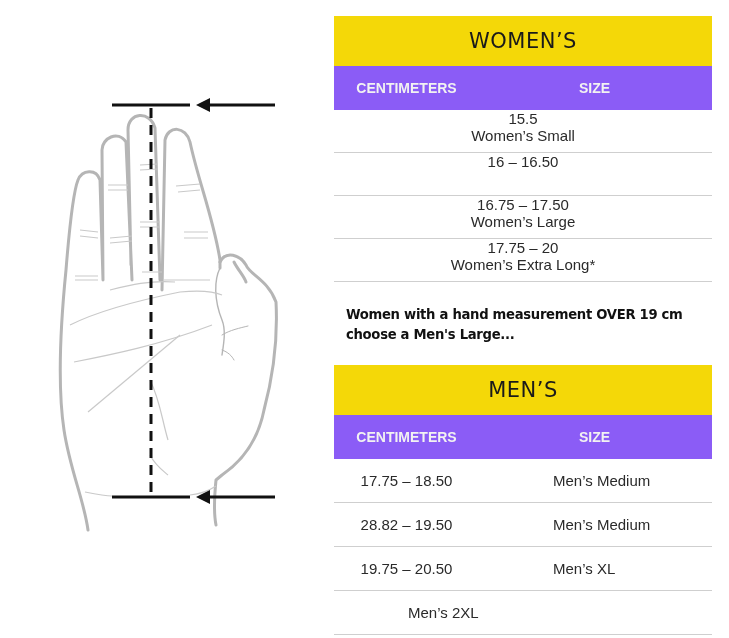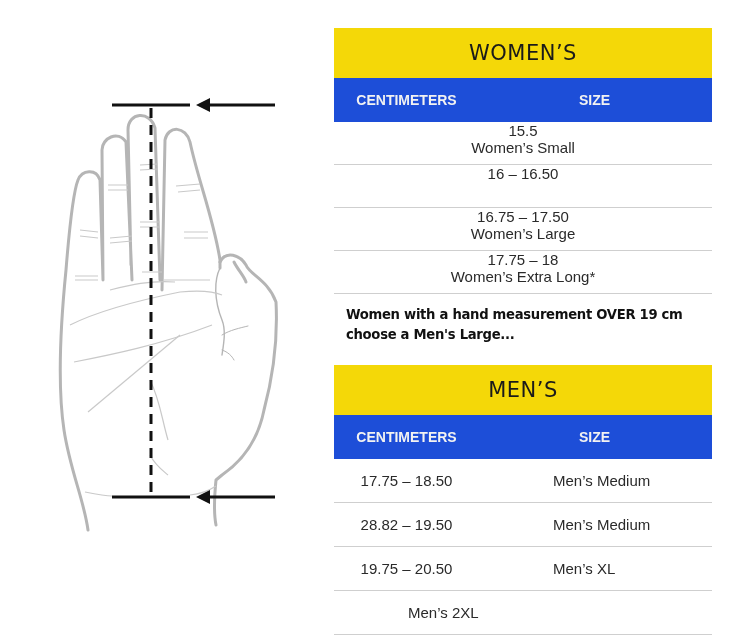--- a/index.html
+++ b/index.html
@@ -1,23 +1,23 @@
 <!DOCTYPE html>
 <html><head>
 <meta charset="utf-8">
 <style>
   html, body { margin:0; padding:0; background:#ffffff; }
   body { width:729px; height:638px; position:relative; overflow:hidden; font-family:"Liberation Sans", sans-serif; color:#222; }
   .hand { position:absolute; left:0; top:0; width:320px; height:638px; }
   .panel { position:absolute; left:334px; width:378px; }
-  .panel.women { top:28px; }
+  .panel.women { top:16px; }
   .panel.men { top:365px; }
   .title-bar { height:50px; background:#f4d808; display:flex; align-items:center; justify-content:center; }
   .title-bar span { font-size:21px; letter-spacing:0.5px; color:#1a1a1a; font-family:"DejaVu Sans", sans-serif; font-weight:normal; }
-  .head-bar { height:44px; background:#1d4ed8; display:flex; align-items:center; color:#f2f2f2; font-weight:bold; font-size:14px; }
+  .head-bar { height:44px; background:#8b5cf6; display:flex; align-items:center; color:#f2f2f2; font-weight:bold; font-size:14px; }
   .head-bar .c1 { width:145px; text-align:center; }
   .head-bar .c2 { flex:1; text-align:center; padding-right:2px; }
   .row { display:flex; align-items:center; border-bottom:1px solid #cfcfcf; font-size:15px; color:#2a2a2a; }
   .row .c1 { width:145px; text-align:center; }
   .row .c2 { flex:1; text-align:center; }
   .women .row { height:42px;flex-direction:column; }
   .men .row { height:43px; }
   .men .row .c2 { text-align:left; padding-left:74px; }
   .note { position:absolute; left:346px; top:305px; width:380px; font-family:"DejaVu Sans", sans-serif; font-weight:bold; font-size:13.2px; line-height:20px; color:#111; letter-spacing:-0.3px; }
 </style>
@@ -80,21 +80,21 @@
     <div class="c2">Women’s Small</div>
   </div>
   <div class="row">
     <div class="c1">16 – 16.50</div>
   </div>
   <div class="row">
     <div class="c1">16.75 – 17.50</div>
     <div class="c2">Women’s Large</div>
   </div>
   <div class="row">
-    <div class="c1">17.75 – 18</div>
+    <div class="c1">17.75 – 20</div>
     <div class="c2">Women’s Extra Long*</div>
   </div>
 </div>
 
 <div class="note">
   <div>Women with a hand measurement OVER 19 cm</div>
   <div>choose a Men's Large...</div>
 </div>
 
 <div class="panel men">

